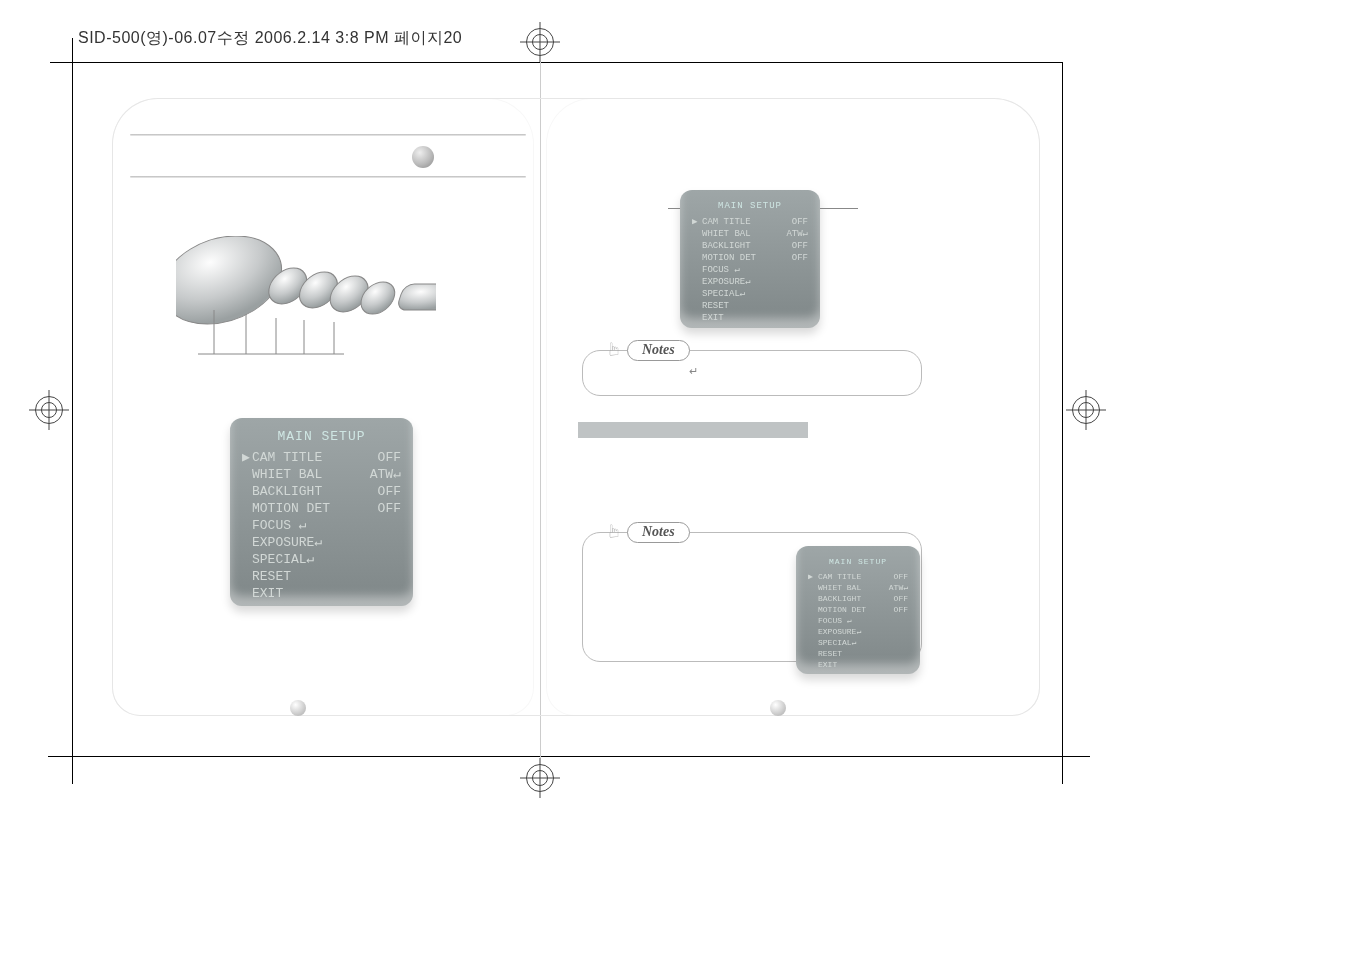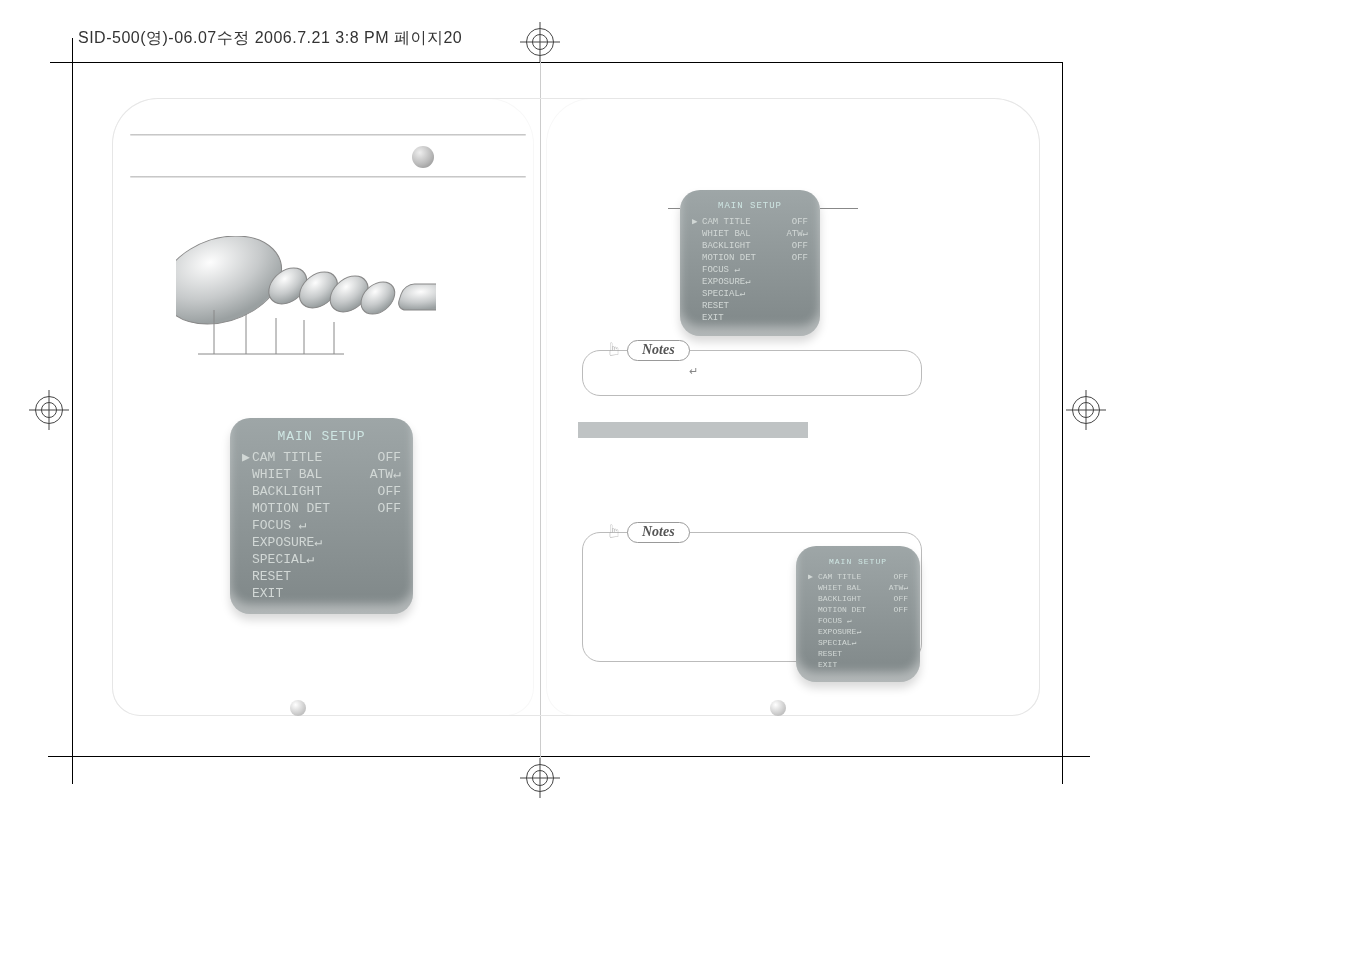--- a/index.html
+++ b/index.html
@@ -10,21 +10,21 @@
   .reg-circle::before { content:""; position:absolute; inset:0; border:1px solid #444; border-radius:50%; }
   .reg-circle::after { content:""; position:absolute; inset:6px; border:1px solid #444; border-radius:50%; }
   .reg-cross-h { position:absolute; width:40px; height:1px; background:#444; top:50%; left:50%; transform:translate(-50%,-50%);}
   .reg-cross-v { position:absolute; width:1px; height:40px; background:#444; top:50%; left:50%; transform:translate(-50%,-50%);}
   .panel { position:absolute; }
   .panel-round { background:#fff; border-radius:46px 46px 28px 28px;
     box-shadow:0 0 0 1px rgba(0,0,0,.03) inset; }
   .hr-line{ position:absolute; height:2px; background:linear-gradient(#bbb,#eee); border-radius:2px;}
   .circle-gray{ width:22px; height:22px; border-radius:50%; background:radial-gradient(circle at 35% 30%,#eee 0,#bbb 55%,#888 100%); position:absolute; }
   .keypad { position:absolute; }
-  .setup-box { position:absolute; background:linear-gradient(#9ea6a7,#7f8788); border-radius:20px; padding:10px 12px 12px 12px;
+  .setup-box { position:absolute; background:linear-gradient(#9ea6a7,#7f8788); border-radius:12px; padding:10px 12px 4px 12px;
     box-shadow:0 6px 10px rgba(0,0,0,.15),0 -10px 10px rgba(255,255,255,.4) inset; font-family:"Courier New",monospace; color:#d2d8d6;}
   .setup-title { text-align:center; color:#cfe6e3; letter-spacing:1px; margin-bottom:4px;}
   .setup-row { display:flex; justify-content:space-between; white-space:nowrap;align-items:flex-end;}
   .setup-row .ptr{ width:10px; display:inline-block;}
   .setup-box.hl .setup-row:first-of-type{ background:rgba(30,50,50,.35); padding:0 2px; border-radius:2px;}
   .setup-large{ width:183px; font-size:13px; line-height:17px;}
   .setup-small{ width:140px; font-size:9px; line-height:12px;}
   .setup-small .setup-title{ font-size:9px;}
   .setup-tiny{ width:124px; font-size:8px; line-height:11px;}
   .setup-tiny .setup-title{ font-size:8px;}
@@ -32,21 +32,21 @@
   .notes-tag{ position:absolute; top:-11px; left:22px; display:flex; align-items:center; gap:4px;}
   .notes-label{ border:1px solid #999; border-radius:12px; padding:1px 14px 2px 14px; background:#fff; font:italic bold 14px Georgia,serif; color:#555;}
   .notes-icon{ width:18px; height:18px; display:inline-flex; align-items:center; justify-content:center; color:#999; font-size:18px; transform:translateY(-2px) rotate(-90deg);}
   .page-dot{ position:absolute; width:16px; height:16px; border-radius:50%; background:radial-gradient(circle at 35% 30%,#fff 0,#d0d0d0 55%,#aaa 100%); }
   .gray-bar{ position:absolute; height:16px; background:#bfc3c4;}
   .leader{ position:absolute; height:1px; background:#888;}
 </style>
 </head>
 <body>
 
-<div class="print-marker" style="left:78px; top:28px;">SID-500(영)-06.07수정  2006.7.21 3:8 PM  페이지20</div>
+<div class="print-marker" style="left:78px; top:28px;">SID-500(영)-06.07수정  2006.2.14 3:8 PM  페이지20</div>
 
 <div class="crop-mark" style="left:50px; top:62px; width:28px; height:1px;"></div>
 <div class="crop-mark" style="left:72px; top:38px; width:1px; height:28px;"></div>
 
 <div class="crop-mark" style="left:48px; top:756px; width:28px; height:1px;"></div>
 <div class="crop-mark" style="left:72px; top:756px; width:1px; height:28px;"></div>
 <div class="crop-mark" style="left:1062px; top:756px; width:28px; height:1px;"></div>
 <div class="crop-mark" style="left:1062px; top:756px; width:1px; height:28px;"></div>
 
 <div class="reg-circle" style="left:526px; top:28px;">

